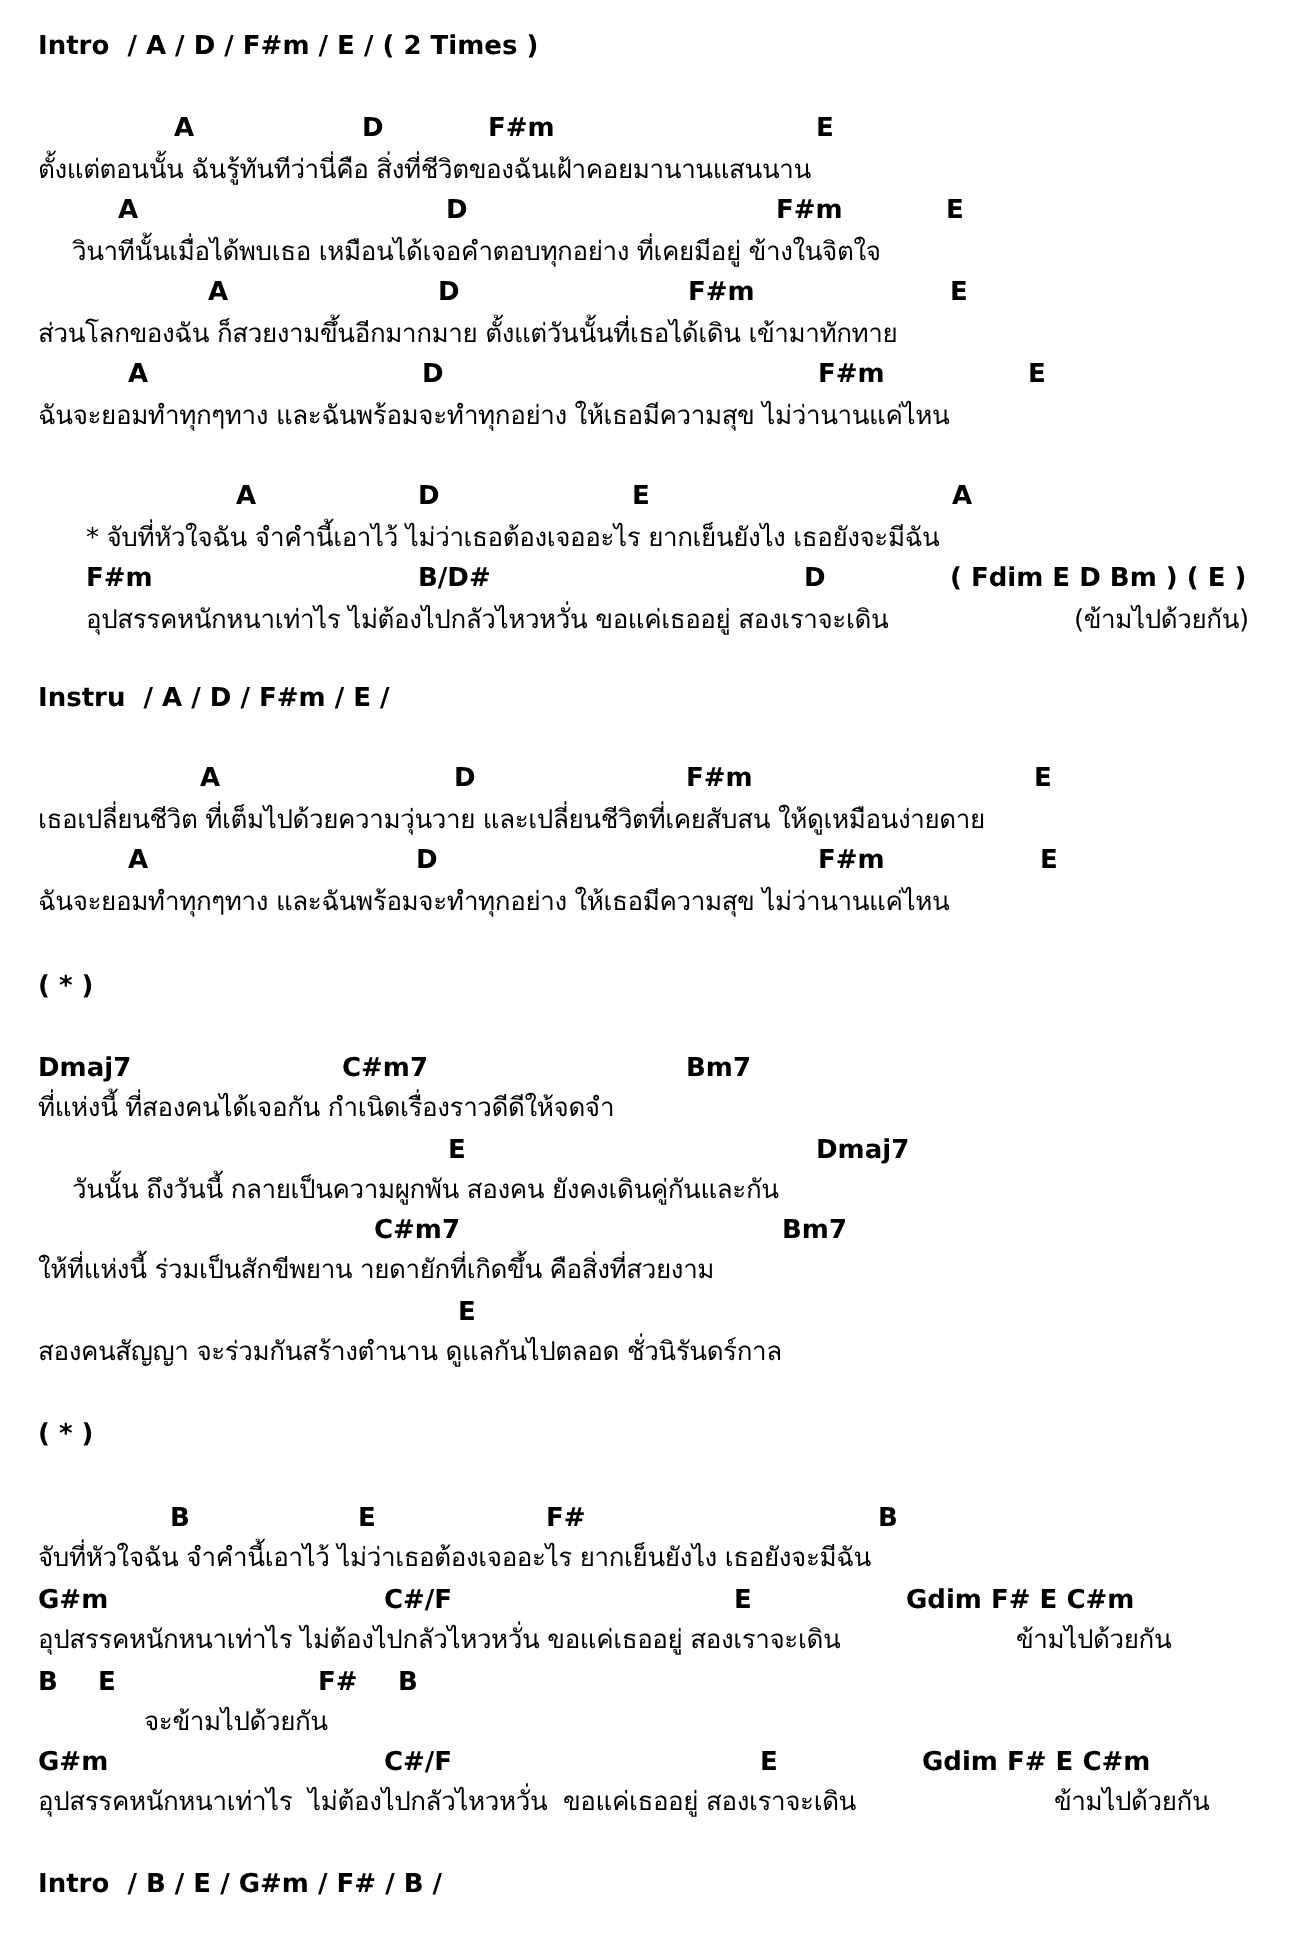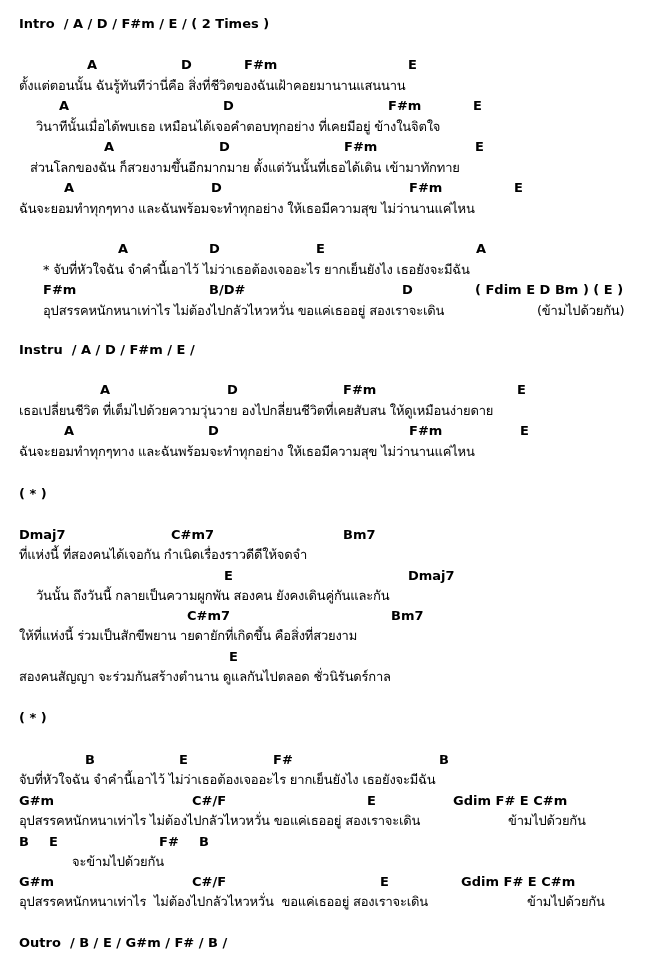--- a/index.html
+++ b/index.html
@@ -28,21 +28,21 @@
   <span class="c" style="left:59px;top:96px">A</span>
   <span class="c" style="left:223px;top:96px">D</span>
   <span class="c" style="left:388px;top:96px">F#m</span>
   <span class="c" style="left:473px;top:96px">E</span>
   <div class="ln lyric" style="left:36px;top:117px">วินาทีนั้นเมื่อได้พบเธอ เหมือนได้เจอคำตอบทุกอย่าง ที่เคยมีอยู่ ข้างในจิตใจ</div>
 
   <span class="c" style="left:104px;top:137px">A</span>
   <span class="c" style="left:219px;top:137px">D</span>
   <span class="c" style="left:344px;top:137px">F#m</span>
   <span class="c" style="left:475px;top:137px">E</span>
-  <div class="ln lyric" style="left:30px;top:158px">ส่วนโลกของฉัน ก็สวยงามขึ้นอีกมากมาย ตั้งแต่วันนั้นที่เธอได้เดิน เข้ามาทักทาย</div>
+  <div class="ln lyric" style="left:19px;top:158px">ส่วนโลกของฉัน ก็สวยงามขึ้นอีกมากมาย ตั้งแต่วันนั้นที่เธอได้เดิน เข้ามาทักทาย</div>
 
   <span class="c" style="left:64px;top:178px">A</span>
   <span class="c" style="left:211px;top:178px">D</span>
   <span class="c" style="left:409px;top:178px">F#m</span>
   <span class="c" style="left:514px;top:178px">E</span>
   <div class="ln lyric" style="left:19px;top:199px">ฉันจะยอมทำทุกๆทาง และฉันพร้อมจะทำทุกอย่าง ให้เธอมีความสุข ไม่ว่านานแค่ไหน</div>
 
   <span class="c" style="left:118px;top:239px">A</span>
   <span class="c" style="left:209px;top:239px">D</span>
   <span class="c" style="left:316px;top:239px">E</span>
@@ -55,21 +55,21 @@
   <span class="c" style="left:475px;top:280px">( Fdim E D Bm ) ( E )</span>
   <div class="ln lyric" style="left:43px;top:301px">อุปสรรคหนักหนาเท่าไร ไม่ต้องไปกลัวไหวหวั่น ขอแค่เธออยู่ สองเราจะเดิน</div>
   <div class="ln lyric" style="left:537px;top:301px">(ข้ามไปด้วยกัน)</div>
 
   <div class="ln sect" style="left:19px;top:340px">Instru  / A / D / F#m / E /</div>
 
   <span class="c" style="left:100px;top:380px">A</span>
   <span class="c" style="left:227px;top:380px">D</span>
   <span class="c" style="left:343px;top:380px">F#m</span>
   <span class="c" style="left:517px;top:380px">E</span>
-  <div class="ln lyric" style="left:19px;top:401px">เธอเปลี่ยนชีวิต ที่เต็มไปด้วยความวุ่นวาย องไปกลี่ยนชีวิตที่เคยสับสน ให้ดูเหมือนง่ายดาย</div>
+  <div class="ln lyric" style="left:19px;top:401px">เธอเปลี่ยนชีวิต ที่เต็มไปด้วยความวุ่นวาย และเปลี่ยนชีวิตที่เคยสับสน ให้ดูเหมือนง่ายดาย</div>
 
   <span class="c" style="left:64px;top:421px">A</span>
   <span class="c" style="left:208px;top:421px">D</span>
   <span class="c" style="left:409px;top:421px">F#m</span>
   <span class="c" style="left:520px;top:421px">E</span>
   <div class="ln lyric" style="left:19px;top:442px">ฉันจะยอมทำทุกๆทาง และฉันพร้อมจะทำทุกอย่าง ให้เธอมีความสุข ไม่ว่านานแค่ไหน</div>
 
   <div class="ln sect" style="left:19px;top:484px">( * )</div>
 
   <span class="c" style="left:19px;top:525px">Dmaj7</span>
@@ -109,14 +109,14 @@
   <span class="c" style="left:199px;top:832px">B</span>
   <div class="ln lyric" style="left:72px;top:852px">จะข้ามไปด้วยกัน</div>
 
   <span class="c" style="left:19px;top:872px">G#m</span>
   <span class="c" style="left:192px;top:872px">C#/F</span>
   <span class="c" style="left:380px;top:872px">E</span>
   <span class="c" style="left:461px;top:872px">Gdim F# E C#m</span>
   <div class="ln lyric" style="left:19px;top:892px">อุปสรรคหนักหนาเท่าไร  ไม่ต้องไปกลัวไหวหวั่น  ขอแค่เธออยู่ สองเราจะเดิน</div>
   <div class="ln lyric" style="left:527px;top:892px">ข้ามไปด้วยกัน</div>
 
-  <div class="ln sect" style="left:19px;top:933px">Outro  / B / E / G#m / F# / B /</div>
+  <div class="ln sect" style="left:19px;top:933px">Intro  / B / E / G#m / F# / B /</div>
 </div>
 
 </body></html>

